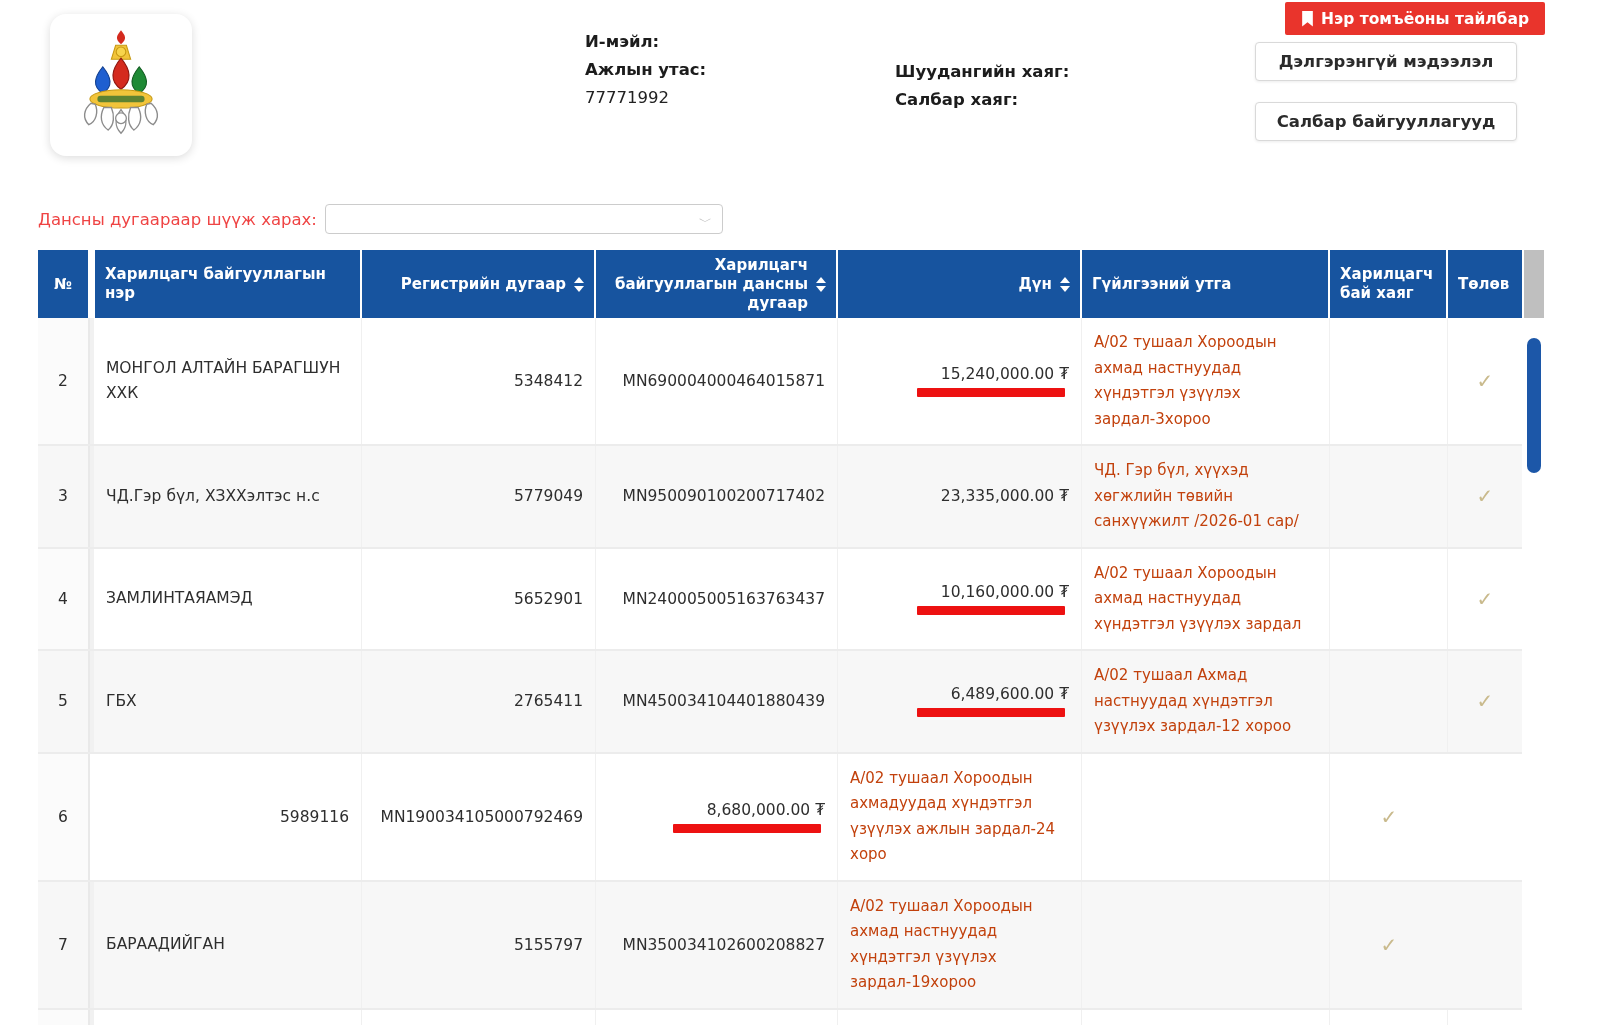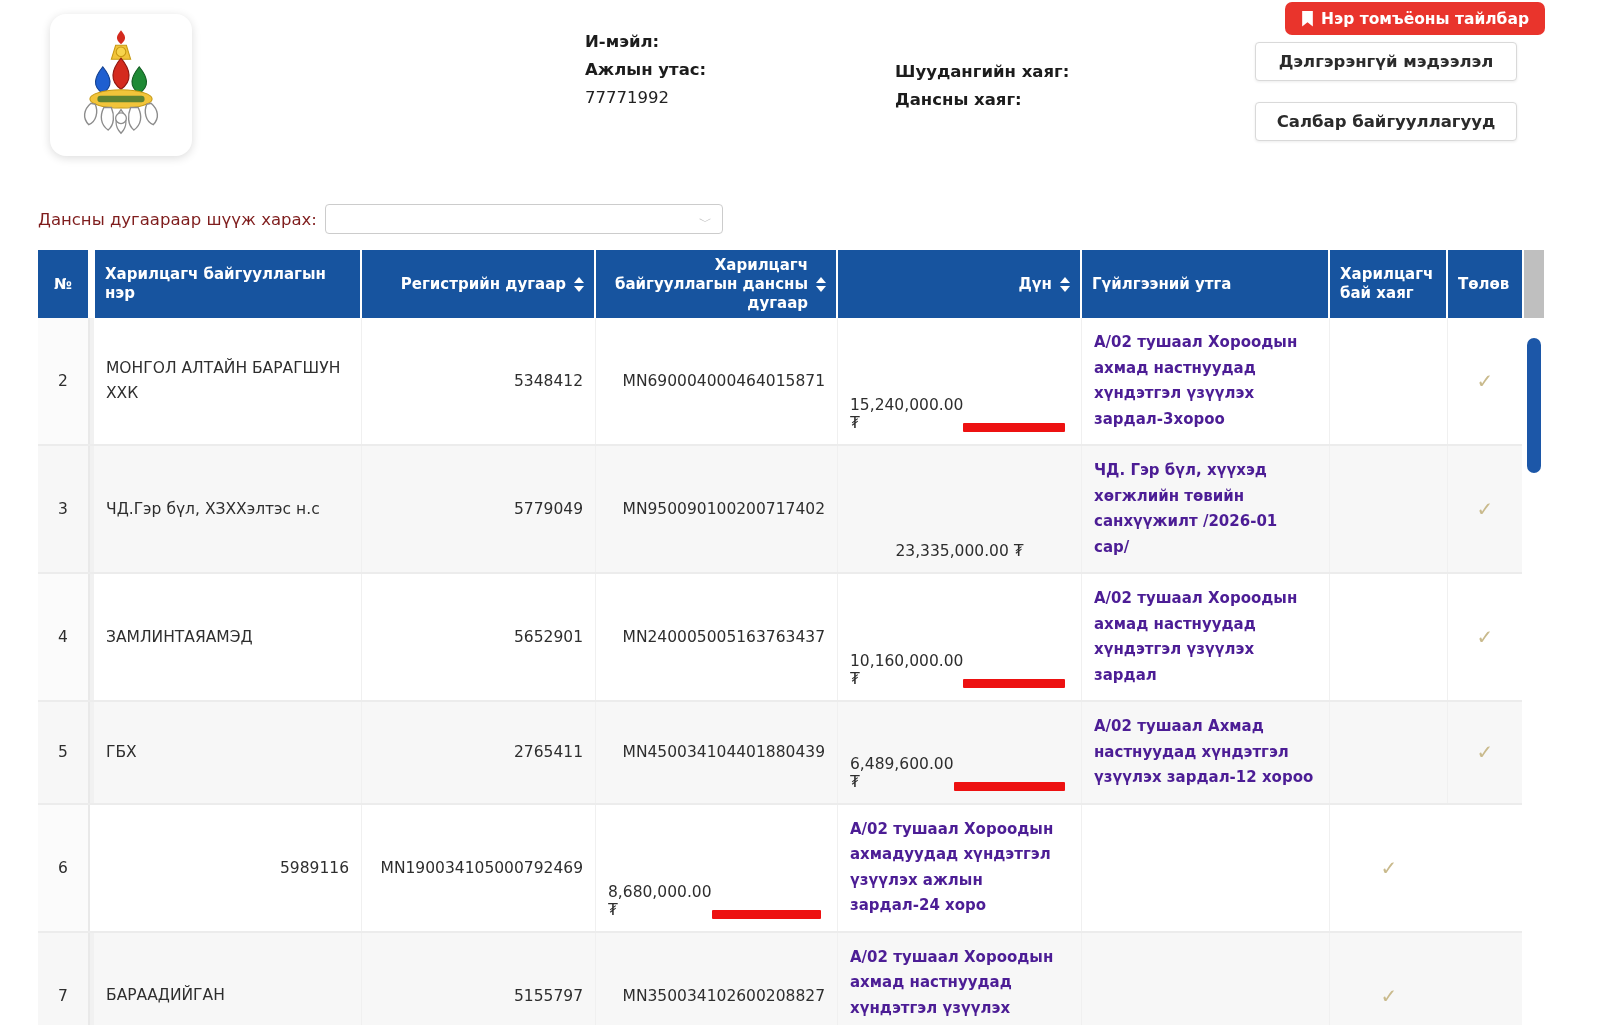--- a/index.html
+++ b/index.html
@@ -17,32 +17,32 @@
     background:#fff; border-radius:16px; box-shadow:0 2px 10px rgba(0,0,0,.14); 
     display:flex; align-items:center; justify-content:center; }
   .org-name { position:absolute; left:210px; top:52px; width:330px;
     font-size:23px; line-height:34px; font-weight:bold; color:#1e6fb2; }
   .contact-a { position:absolute; left:585px; top:28px; }
   .contact-b { position:absolute; left:895px; top:58px; }
   .contact-line { font-size:16.5px; color:#1c1c1c; line-height:28px; font-weight:bold; }
   .contact-value { font-size:16.5px; color:#222; line-height:28px; font-weight:normal; }
 
   .btn-red { position:absolute; right:55px; top:2px; height:33px; padding:0 16px;
-    background:#e9342c; color:#fff; border:none; border-radius:7px; font-size:15.5px;
+    background:#e9342c; color:#fff; border:none; border-radius:2px; font-size:15.5px;
     font-weight:bold; display:flex; align-items:center; gap:7px; cursor:pointer;
     font-family:inherit; }
   .btn-white { position:absolute; right:83px; width:262px; height:39px; background:#fff;
     border:1px solid #d9d9d9; border-radius:4px; box-shadow:0 1px 3px rgba(0,0,0,.08);
     font-size:16.5px; font-weight:bold; color:#2b2b2b; cursor:pointer; font-family:inherit; }
   .btn-details { top:42px; }
   .btn-branches { top:94px;margin-top:8px; }
 
   
   .filter-row { position:absolute; left:38px; top:204px; display:flex; align-items:center; }
-  .filter-label { font-size:16.5px; color:#7f1d1d; margin-right:8px; }
+  .filter-label { font-size:16.5px; color:#ef4444; margin-right:8px; }
   .filter-select { position:relative; width:398px; height:30px; border:1px solid #ccc;
     border-radius:4px; background:#fff; }
   .filter-select .chev { position:absolute; right:10px; top:8px; color:#c0c0c0; font-size:13px; }
 
   
   .table { position:absolute; left:38px; top:250px; width:1484px; }
   .thead, .trow { display:grid;
     grid-template-columns:52px 272px 234px 242px 244px 248px 118px 74px; }
   .thead { background:#17549f; height:68px; }
   .th { color:#fff; font-size:15px; font-weight:bold; display:flex; align-items:center;
@@ -59,25 +59,25 @@
 
   .tbody { background:#fff; }
   .trow { background:#fff; border-bottom:2px solid #ececec; }
   .trow.alt { background:#f7f7f7; }
   .trow.alt .c { background:#f7f7f7; }
   .c { font-size:15.5px; color:#2e2e2e; display:flex; align-items:center;
     padding:12px 12px; border-right:1px solid #f0f0f0; min-height:86px; }
   .c-no { justify-content:center; background:#fbfbfb; border-right:2px solid #e9e9e9; }
   .c-name { border-left:4px solid #f1f1f1; line-height:25px; }
   .c-reg, .c-acc { justify-content:flex-end; text-align:right; }
-  .c-amt { flex-direction:row; justify-content:center; align-items:flex-end; }
+  .c-amt { flex-direction:column; justify-content:center; align-items:flex-end; }
   .amt { font-size:15.5px; color:#2e2e2e; }
   .red-bar { width:148px; height:9px; background:#ed1111; margin-top:5px; margin-right:4px;
     border-radius:1px; }
-  .c-desc { line-height:25.5px; font-size:15px; color:#4c1d95;font-weight:bold; }
+  .c-desc { line-height:25.5px; font-size:15px; color:#c2410c; }
   .c-status { justify-content:center; border-right:none; }
   .check { color:#c9ba8c; font-size:20px; font-weight:bold; }
 
   
   .vtrack { position:absolute; left:1524px; top:250px; width:20px; height:775px; background:#fff; }
   .vtrack-head { position:absolute; left:0; top:0; width:20px; height:68px; background:#bfbfbf; }
   .vthumb { position:absolute; left:3px; top:88px; width:14px; height:135px;
     background:#1c57a8; border-radius:8px; }
 </style>
 </head>
@@ -113,21 +113,21 @@
 
 
     <div class="contact-a">
       <div class="contact-line">И-мэйл:</div>
       <div class="contact-line">Ажлын утас:</div>
       <div class="contact-value">77771992</div>
     </div>
 
     <div class="contact-b">
       <div class="contact-line">Шуудангийн хаяг:</div>
-      <div class="contact-line">Дансны хаяг:</div>
+      <div class="contact-line">Салбар хаяг:</div>
     </div>
 
     <button class="btn-red">
       <svg width="13" height="16" viewBox="0 0 12 15">
         <path d="M1 0 H11 V14.5 L6 10.5 L1 14.5 Z" fill="#fff"></path>
       </svg>
       <span>Нэр томъёоны тайлбар</span>
     </button>
     <button class="btn-white btn-details">Дэлгэрэнгүй мэдээлэл</button>
     <button class="btn-white btn-branches">Салбар байгууллагууд</button>

